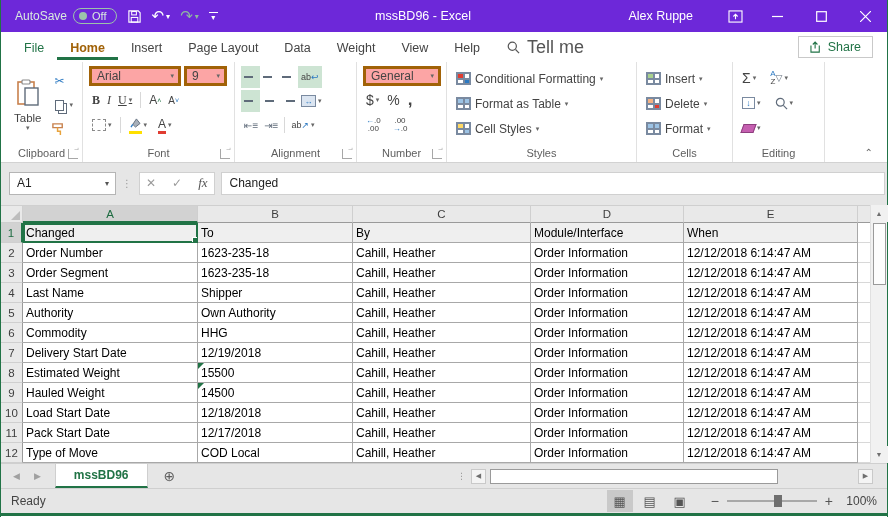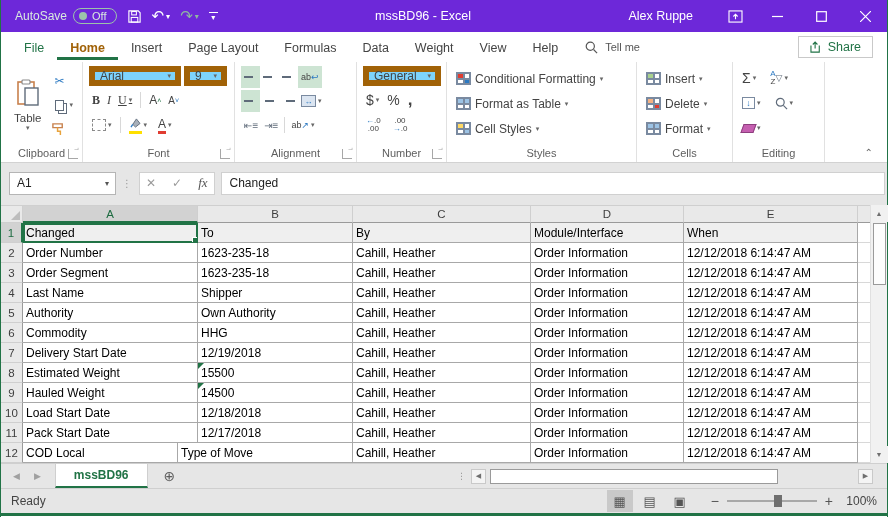--- a/index.html
+++ b/index.html
@@ -21,39 +21,39 @@
   .username { font-size:12.5px; margin-right:22px; }
   .winbtn { width:44px; height:32px; display:flex; align-items:center; justify-content:center; font-size:13px; }
   .ribbon-opts { width:40px; }
   .ribbon-opts svg, .winbtn svg { display:block; }
 
   
   .tabrow { height:30px; background:#fff; display:flex; align-items:center; flex:0 0 30px; padding:0 6px 0 10px; }
   .rtab { padding:6px 13px 5px; font-size:12.5px; color:#444; }
   .rtab.file { color:#217346; }
   .rtab.active { color:#a16207; border-bottom:3px solid #217346; padding-bottom:2px; font-weight:bold; }
-  .tellme { display:flex; align-items:center; gap:7px; margin-left:14px; color:#555; font-size:11px; }
+  .tellme { display:flex; align-items:center; gap:7px; margin-left:14px; color:#555; font-size:18px; }
   .spacer { flex:1; }
   .share-btn { display:flex; align-items:center; gap:5px; border:1px solid #c9c9c9; background:#fff; color:#217346; font-size:12.5px; padding:3px 11px; margin-right:8px; }
 
   
   .ribbon { height:101px; flex:0 0 101px; background:#fff; border-bottom:1px solid #d2d2d2; display:flex; }
   .rgroup { display:flex; flex-direction:column; border-right:1px solid #e1e1e1; padding:2px 2px 0; }
   .rg-body { flex:1; display:flex; padding:2px 4px; }
   .rg-foot { height:18px; display:flex; align-items:center; justify-content:center; position:relative; color:#5e5e5e; font-size:11px; }
   .launcher { position:absolute; right:2px; bottom:3px; width:10px; height:10px; border-left:1px solid #8a8a8a; border-bottom:1px solid #8a8a8a; opacity:.75; }
   .launcher:after { content:"⌐"; position:absolute; right:-1px; top:-4px; font-size:8px; color:#8a8a8a; transform:rotate(180deg); }
   .col { display:flex; flex-direction:column; }
   .row { display:flex; align-items:center; }
   .bigbtn { display:flex; flex-direction:column; align-items:center; justify-content:center; width:44px; padding-top:2px; }
   .bigbtn .lbl { font-size:11.5px; color:#444; margin-top:3px; }
   .sbtn { height:22px; display:flex; align-items:center; padding:0 3px; font-size:12px; }
   .sbtn.on { background:#cde4d3; }
   .sbtn .dd { font-size:7px; color:#666; margin-left:2px; }
-  .combo { border:6px solid #a16207; background:#7dd3fc; height:20px; display:flex; align-items:center; font-size:12px; padding-left:5px; }
+  .combo { border:3px solid #a16207; background:#fca5a5; height:20px; display:flex; align-items:center; font-size:12px; padding-left:5px; }
   .combo .dd { margin-left:auto; font-size:7px; color:#666; padding:0 4px; }
   .menu-btn { display:flex; align-items:center; gap:4px; height:21px; font-size:12px; color:#444; padding:0 3px; }
   .menu-btn .dd { font-size:7px; color:#666; }
   .icon16 { width:16px; height:16px; display:inline-flex; align-items:center; justify-content:center; }
   
   .bars { width:13px; height:11px; display:flex; flex-direction:column; justify-content:space-between; }
   .bars i { display:block; height:1.6px; background:#5f6b7a; }
   .bars.left i:nth-child(2), .bars.right i:nth-child(2), .bars.center i:nth-child(2) { width:70%; }
   .bars.left i { align-self:flex-start; } .bars.center i { align-self:center; } .bars.right i { align-self:flex-end; }
   .bars.vtop i:nth-child(3), .bars.vmid i:nth-child(3), .bars.vbot i:nth-child(3) { opacity:0; }
@@ -173,21 +173,20 @@
           </svg>
       </span>
     </div>
   </div>
 
   <div class="tabrow">
     <span class="rtab file">File</span>
     <span class="rtab active">Home</span>
     <span class="rtab">Insert</span>
     <span class="rtab">Page Layout</span>
-    <span class="rtab">Formulas</span>
     <span class="rtab">Data</span>
     <span class="rtab">Weight</span>
     <span class="rtab">View</span>
     <span class="rtab">Help</span>
     <span class="tellme">
       <svg width="13" height="13" viewBox="0 0 14 14">
           <circle cx="5.7" cy="5.7" r="4.4" fill="none" stroke="#555" stroke-width="1.3"></circle>
           <line x1="9.2" y1="9.2" x2="13" y2="13" stroke="#555" stroke-width="1.3"></line>
         </svg>
       <span>Tell me</span>
@@ -640,22 +639,22 @@
             <span class="rowhdr">11</span>
             <span class="cell c0">Pack Start Date</span>
             <span class="cell c1">12/17/2018</span>
             <span class="cell c2">Cahill, Heather</span>
             <span class="cell c3">Order Information</span>
             <span class="cell c4">12/12/2018 6:14:47 AM</span>
             <span class="cell cf fillercell"></span>
           </div>
           <div class="grow">
             <span class="rowhdr">12</span>
+            <span class="cell c0">Type of Move</span>
             <span class="cell c1">COD Local</span>
-            <span class="cell c0">Type of Move</span>
             <span class="cell c2">Cahill, Heather</span>
             <span class="cell c3">Order Information</span>
             <span class="cell c4">12/12/2018 6:14:47 AM</span>
             <span class="cell cf fillercell"></span>
           </div>
         </div>
     </div>
     <div class="vscroll">
       <span class="sarrow">▲</span>
       <span class="vthumb"></span>

